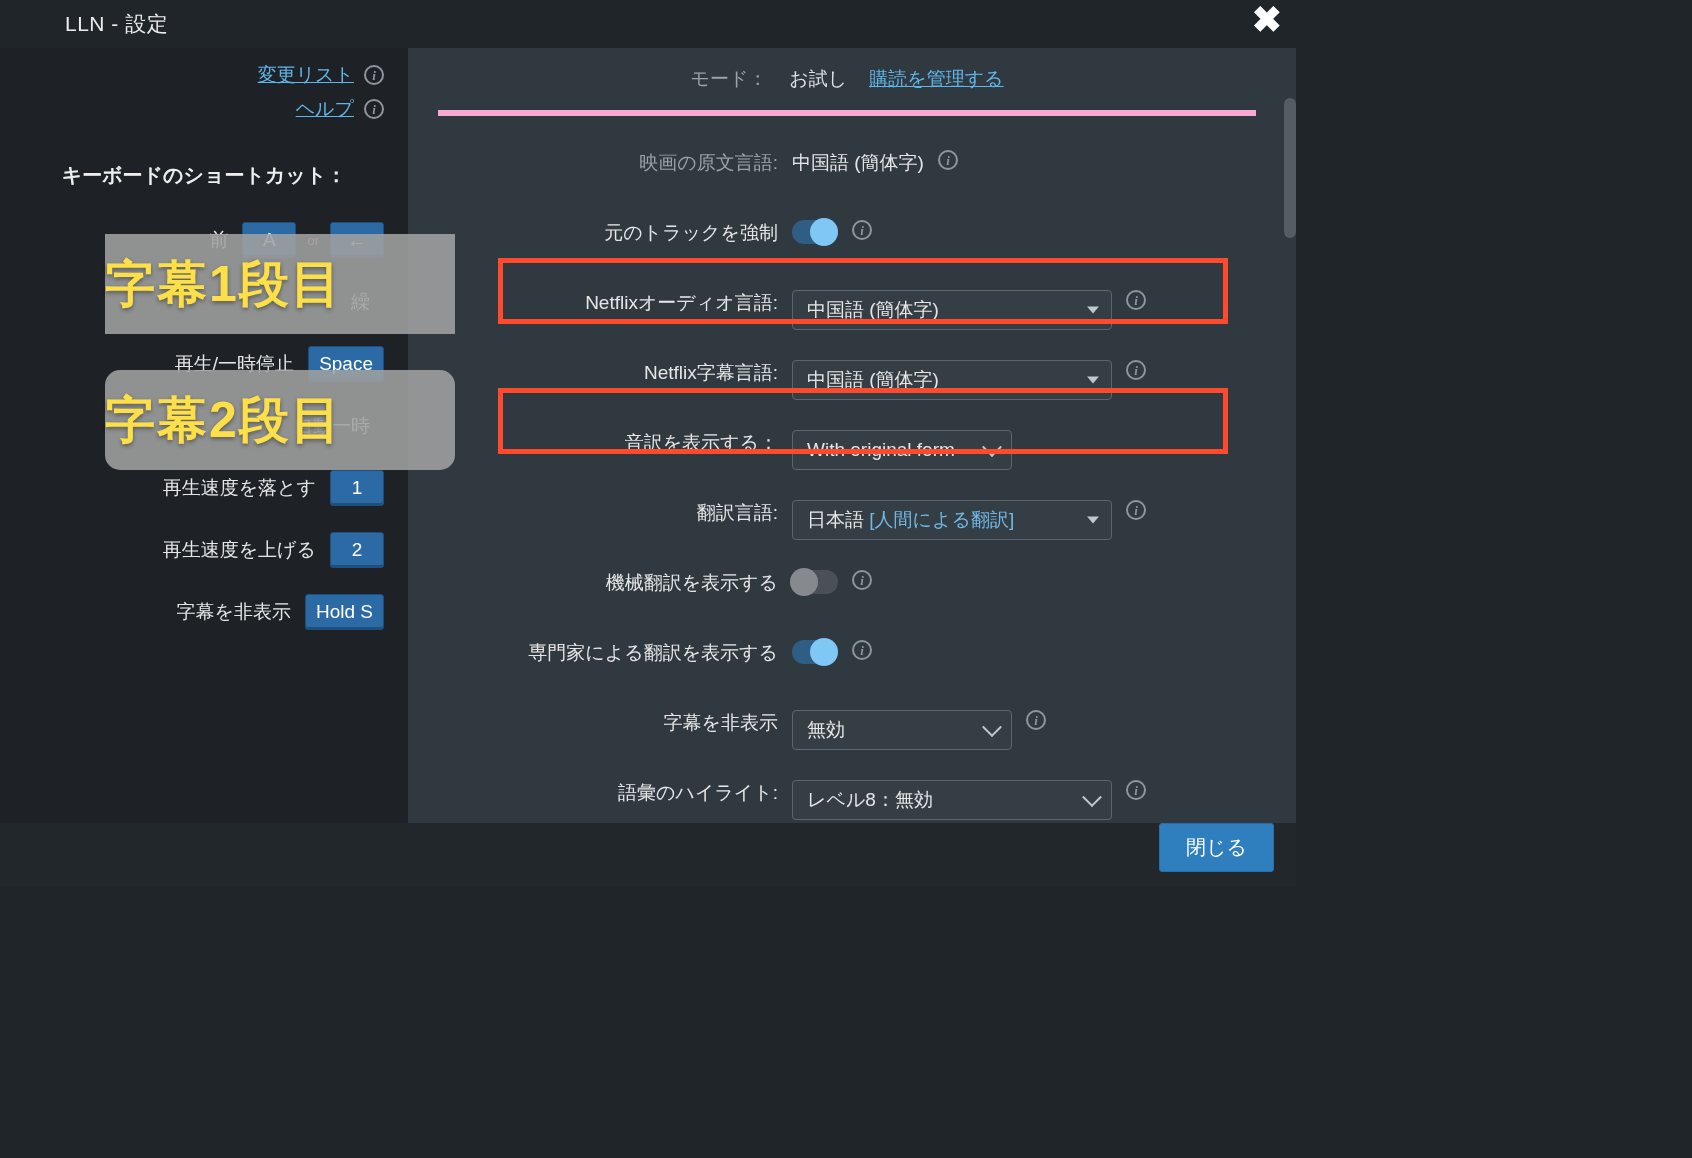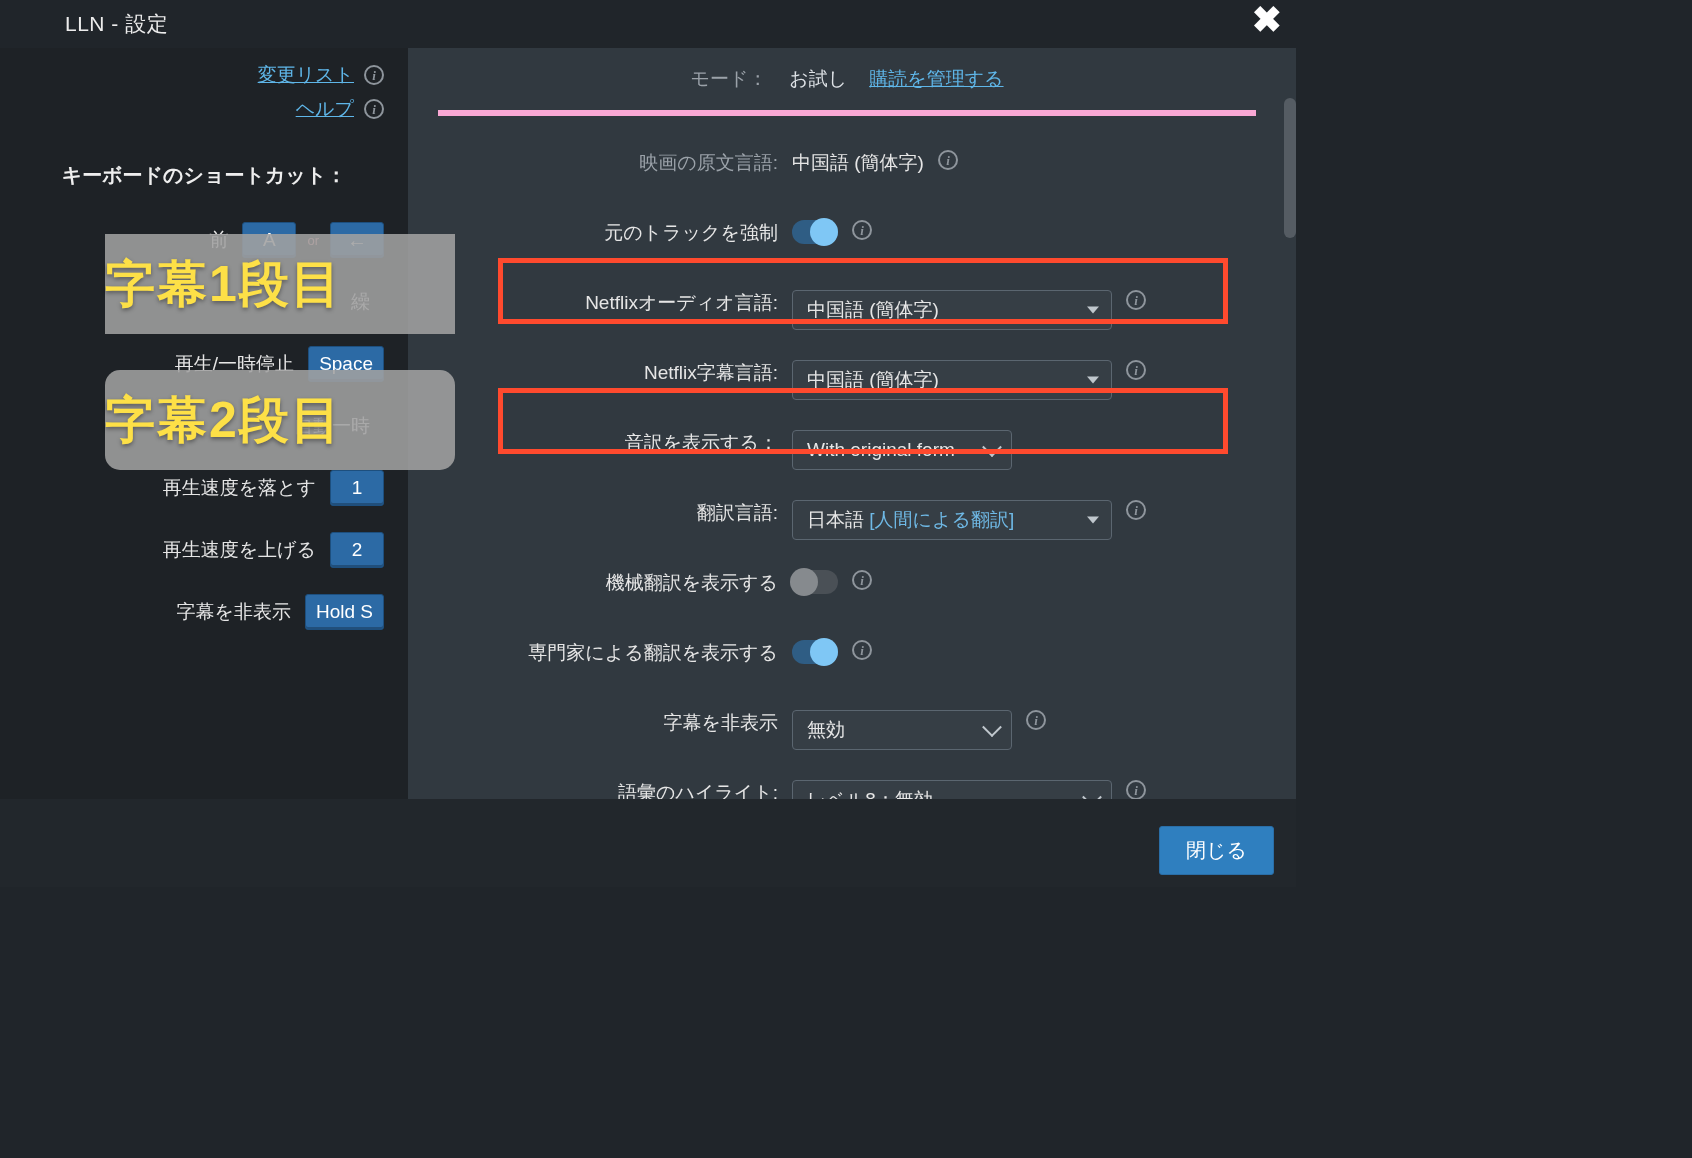--- a/index.html
+++ b/index.html
@@ -297,23 +297,23 @@
     text-shadow: 0 2px 4px rgba(0,0,0,0.4);
   }
 
   
   .footer {
     position: absolute;
     left: 0; right: 0; bottom: 0;
     height: 64px;
     background: var(--footer-bg);
     display: flex;
-    align-items: flex-end;
+    align-items: flex-start;
     justify-content: flex-end;
-    padding: 12px 22px;
+    padding: 0 22px;
     margin-top: 32px;
   }
   .close-btn {
     background: var(--close-btn-bg);
     color: #fff;
     font-size: 20px;
     padding: 10px 26px;
     border-radius: 3px;
     cursor: pointer;
     border: 1px solid #2a6ea7;

